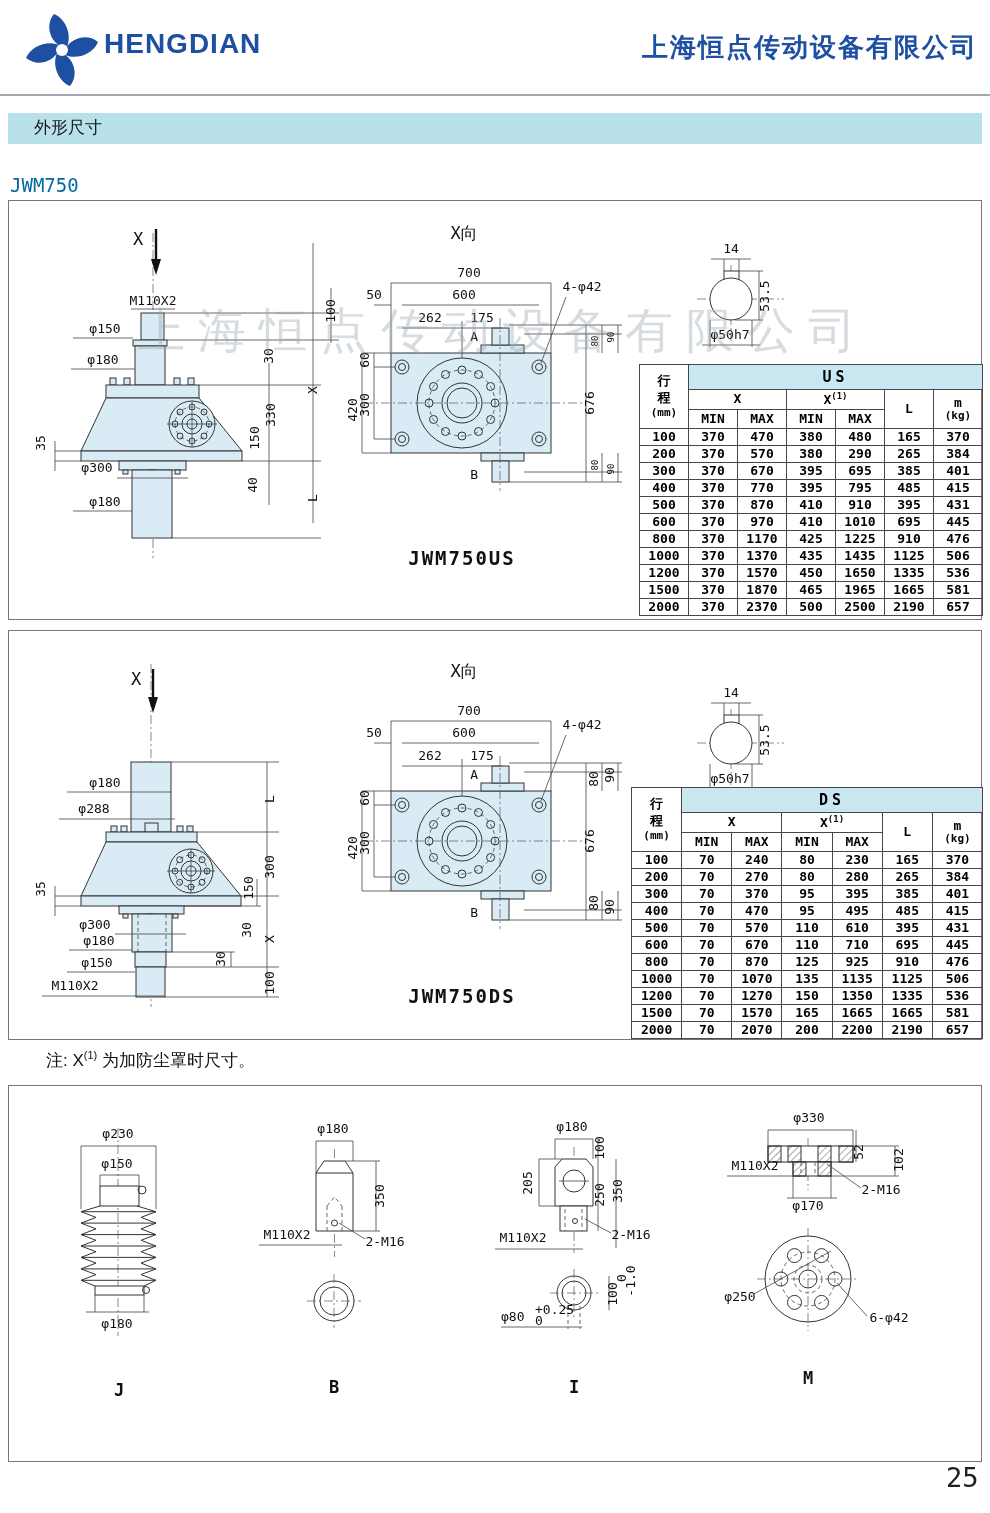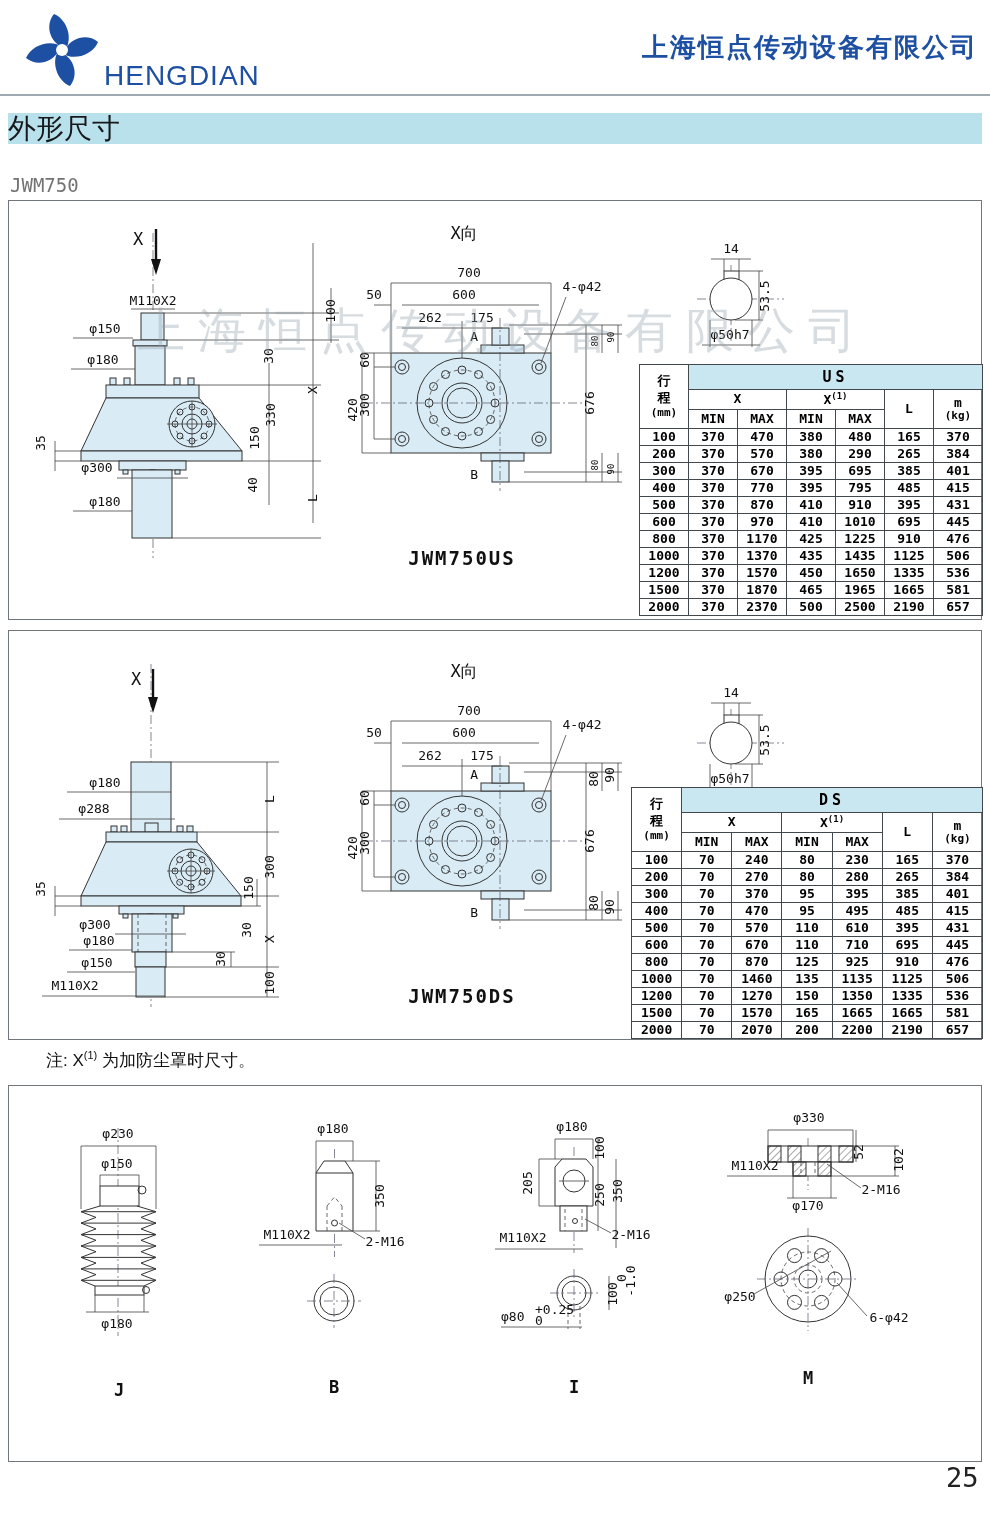--- a/index.html
+++ b/index.html
@@ -1,24 +1,24 @@
 <!DOCTYPE html>
 <html><head>
 <meta charset="utf-8">
 <style>
   html,body{margin:0;padding:0;background:#fff;font-family:"Liberation Sans",sans-serif;}
   .page{position:relative;width:990px;height:1513px;background:#fff;overflow:hidden;}
   .abs{position:absolute;}
   
-  .brand-text{position:absolute;left:104px;top:28px;font-size:28px;font-weight:400;letter-spacing:1px;color:#1d4fa2;margin-top:32px;}
+  .brand-text{position:absolute;left:104px;top:28px;font-size:28px;font-weight:700;letter-spacing:1px;color:#1d4fa2;}
   .company{position:absolute;right:12px;top:30px;font-size:26px;font-weight:bold;color:#1d4fa2;letter-spacing:2px;}
   .divider{position:absolute;left:0;top:94px;width:990px;height:2px;background:#9fa9b2;}
   .section-bar{position:absolute;left:8px;top:113px;width:974px;height:31px;background:#b9e1ec;}
-  .section-bar span{display:block;padding-left:0;line-height:31px;font-size:28px;color:#16181a;}
-  .model{position:absolute;left:10px;top:174px;font-size:19px;font-family:"DejaVu Sans Mono",monospace;color:#737373;}
+  .section-bar span{display:block;padding-left:26px;line-height:31px;font-size:17px;color:#16181a;font-family:Liberation Mono, monospace;}
+  .model{position:absolute;left:10px;top:174px;font-size:19px;font-family:"DejaVu Sans Mono",monospace;color:#0369a1;}
   .panel{position:absolute;left:8px;width:972px;border:1px solid #70767c;background:#fff;}
   .note{position:absolute;left:10px;top:1049px;font-size:17px;color:#111;margin-left:36px;}
   .note sup{font-size:11px;}
   .pagenum{position:absolute;left:946px;top:1462px;font-size:27px;font-family:"DejaVu Sans Mono",monospace;color:#222;}
   .watermark{position:absolute;left:128px;top:98px;font-size:48px;letter-spacing:13px;color:rgba(150,162,173,0.38);white-space:nowrap;pointer-events:none;}
   
   svg.draw{position:absolute;overflow:visible;}
   svg text{font-family:"DejaVu Sans Mono",monospace;font-size:13px;fill:#111;}
   svg text.big{font-size:17px;}
   svg text.cap{font-size:19px;font-weight:bold;letter-spacing:2px;}
@@ -653,21 +653,21 @@
               <td>70</td>
               <td>870</td>
               <td>125</td>
               <td>925</td>
               <td>910</td>
               <td>476</td>
             </tr>
             <tr>
               <td>1000</td>
               <td>70</td>
-              <td>1460</td>
+              <td>1070</td>
               <td>135</td>
               <td>1135</td>
               <td>1125</td>
               <td>506</td>
             </tr>
             <tr>
               <td>1200</td>
               <td>70</td>
               <td>1270</td>
               <td>150</td>

